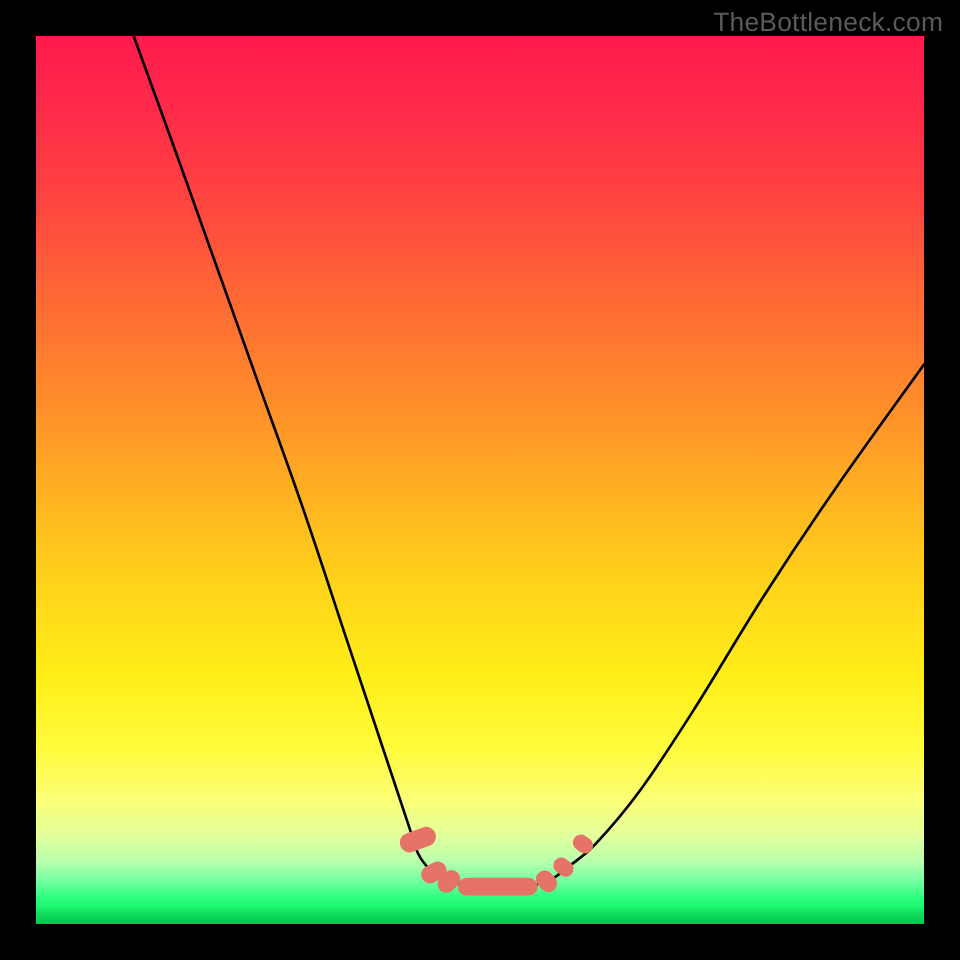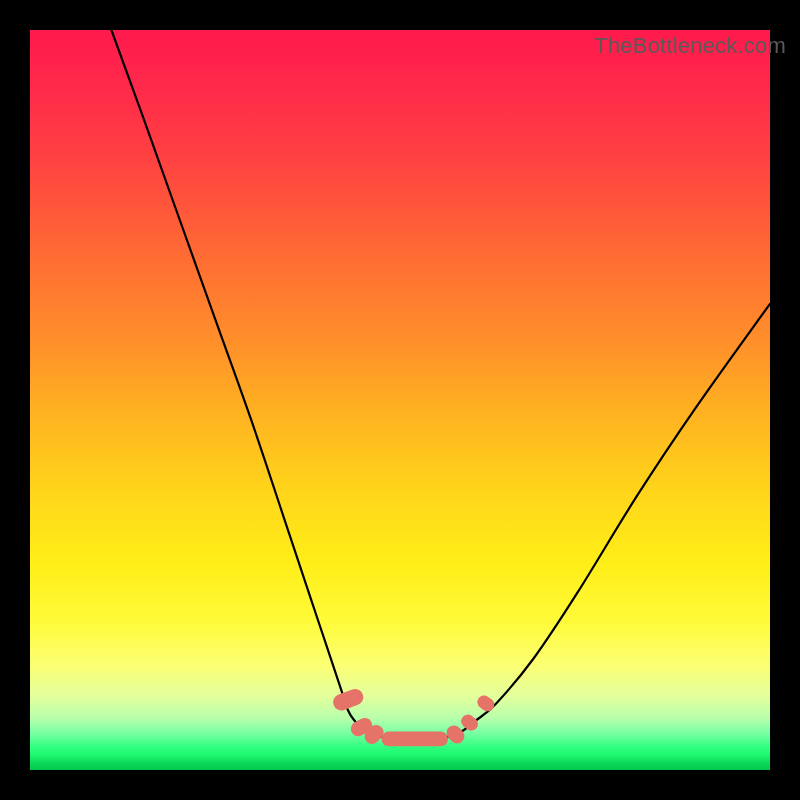--- a/index.html
+++ b/index.html
@@ -48,21 +48,20 @@
   }
   .watermark {
     position: absolute;
     top: 6px;
     right: 14px;
     font-family: Arial, Helvetica, sans-serif;
     font-size: 22px;
     color: #5a5a5a;
     letter-spacing: 0.2px;
     user-select: none;
-    margin-top: 27px;
   }
   svg.curve {
     position: absolute;
     left: 0;
     top: 0;
     width: 740px;
     height: 740px;
     overflow: visible;
   }
   .marker {

